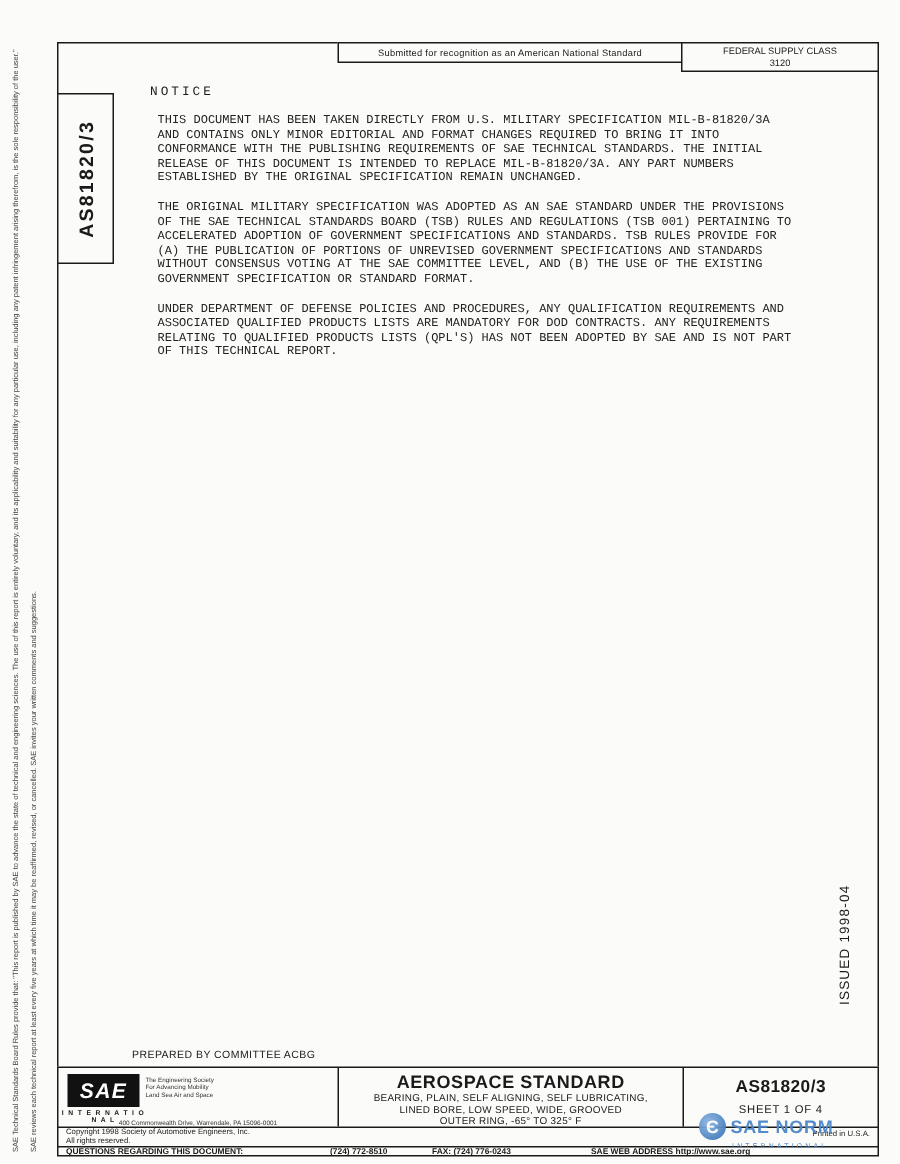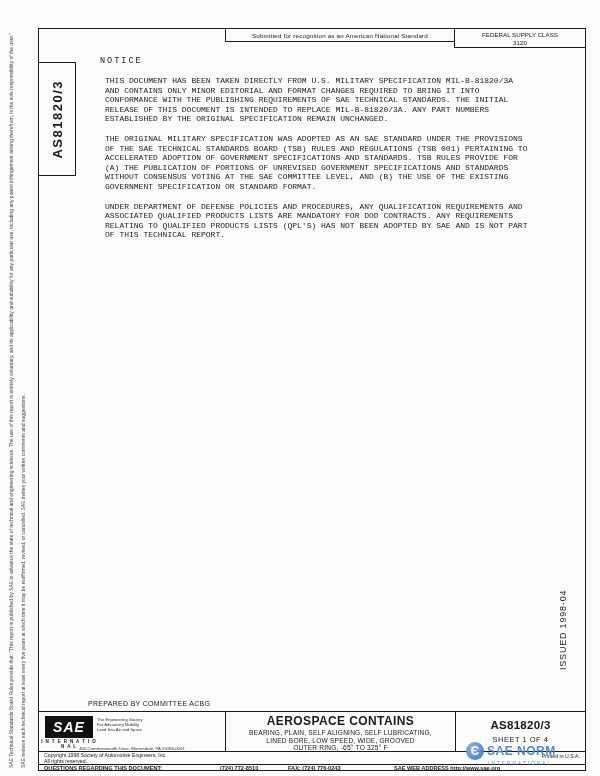--- a/index.html
+++ b/index.html
@@ -132,21 +132,21 @@
       </div>
       <div class="sae-tagline">
         <div>The Engineering Society</div>
         <div>For Advancing Mobility</div>
         <div>Land Sea Air and Space</div>
       </div>
       <div class="sae-intl">I N T E R N A T I O N A L</div>
       <div class="sae-addr">400 Commonwealth Drive, Warrendale, PA 15096-0001</div>
     </div>
     <div class="fcell fcell-title">
-      <div class="std-type">AEROSPACE CONTAINS</div>
+      <div class="std-type">AEROSPACE STANDARD</div>
       <div class="std-title">
         <div>BEARING, PLAIN, SELF ALIGNING, SELF LUBRICATING,</div>
         <div>LINED BORE, LOW SPEED, WIDE, GROOVED</div>
         <div>OUTER RING, -65° TO 325° F</div>
       </div>
     </div>
     <div class="fcell fcell-num">
       <div class="fnum">AS81820/3</div>
       <div class="fsheet">SHEET 1 OF 4</div>
     </div>

